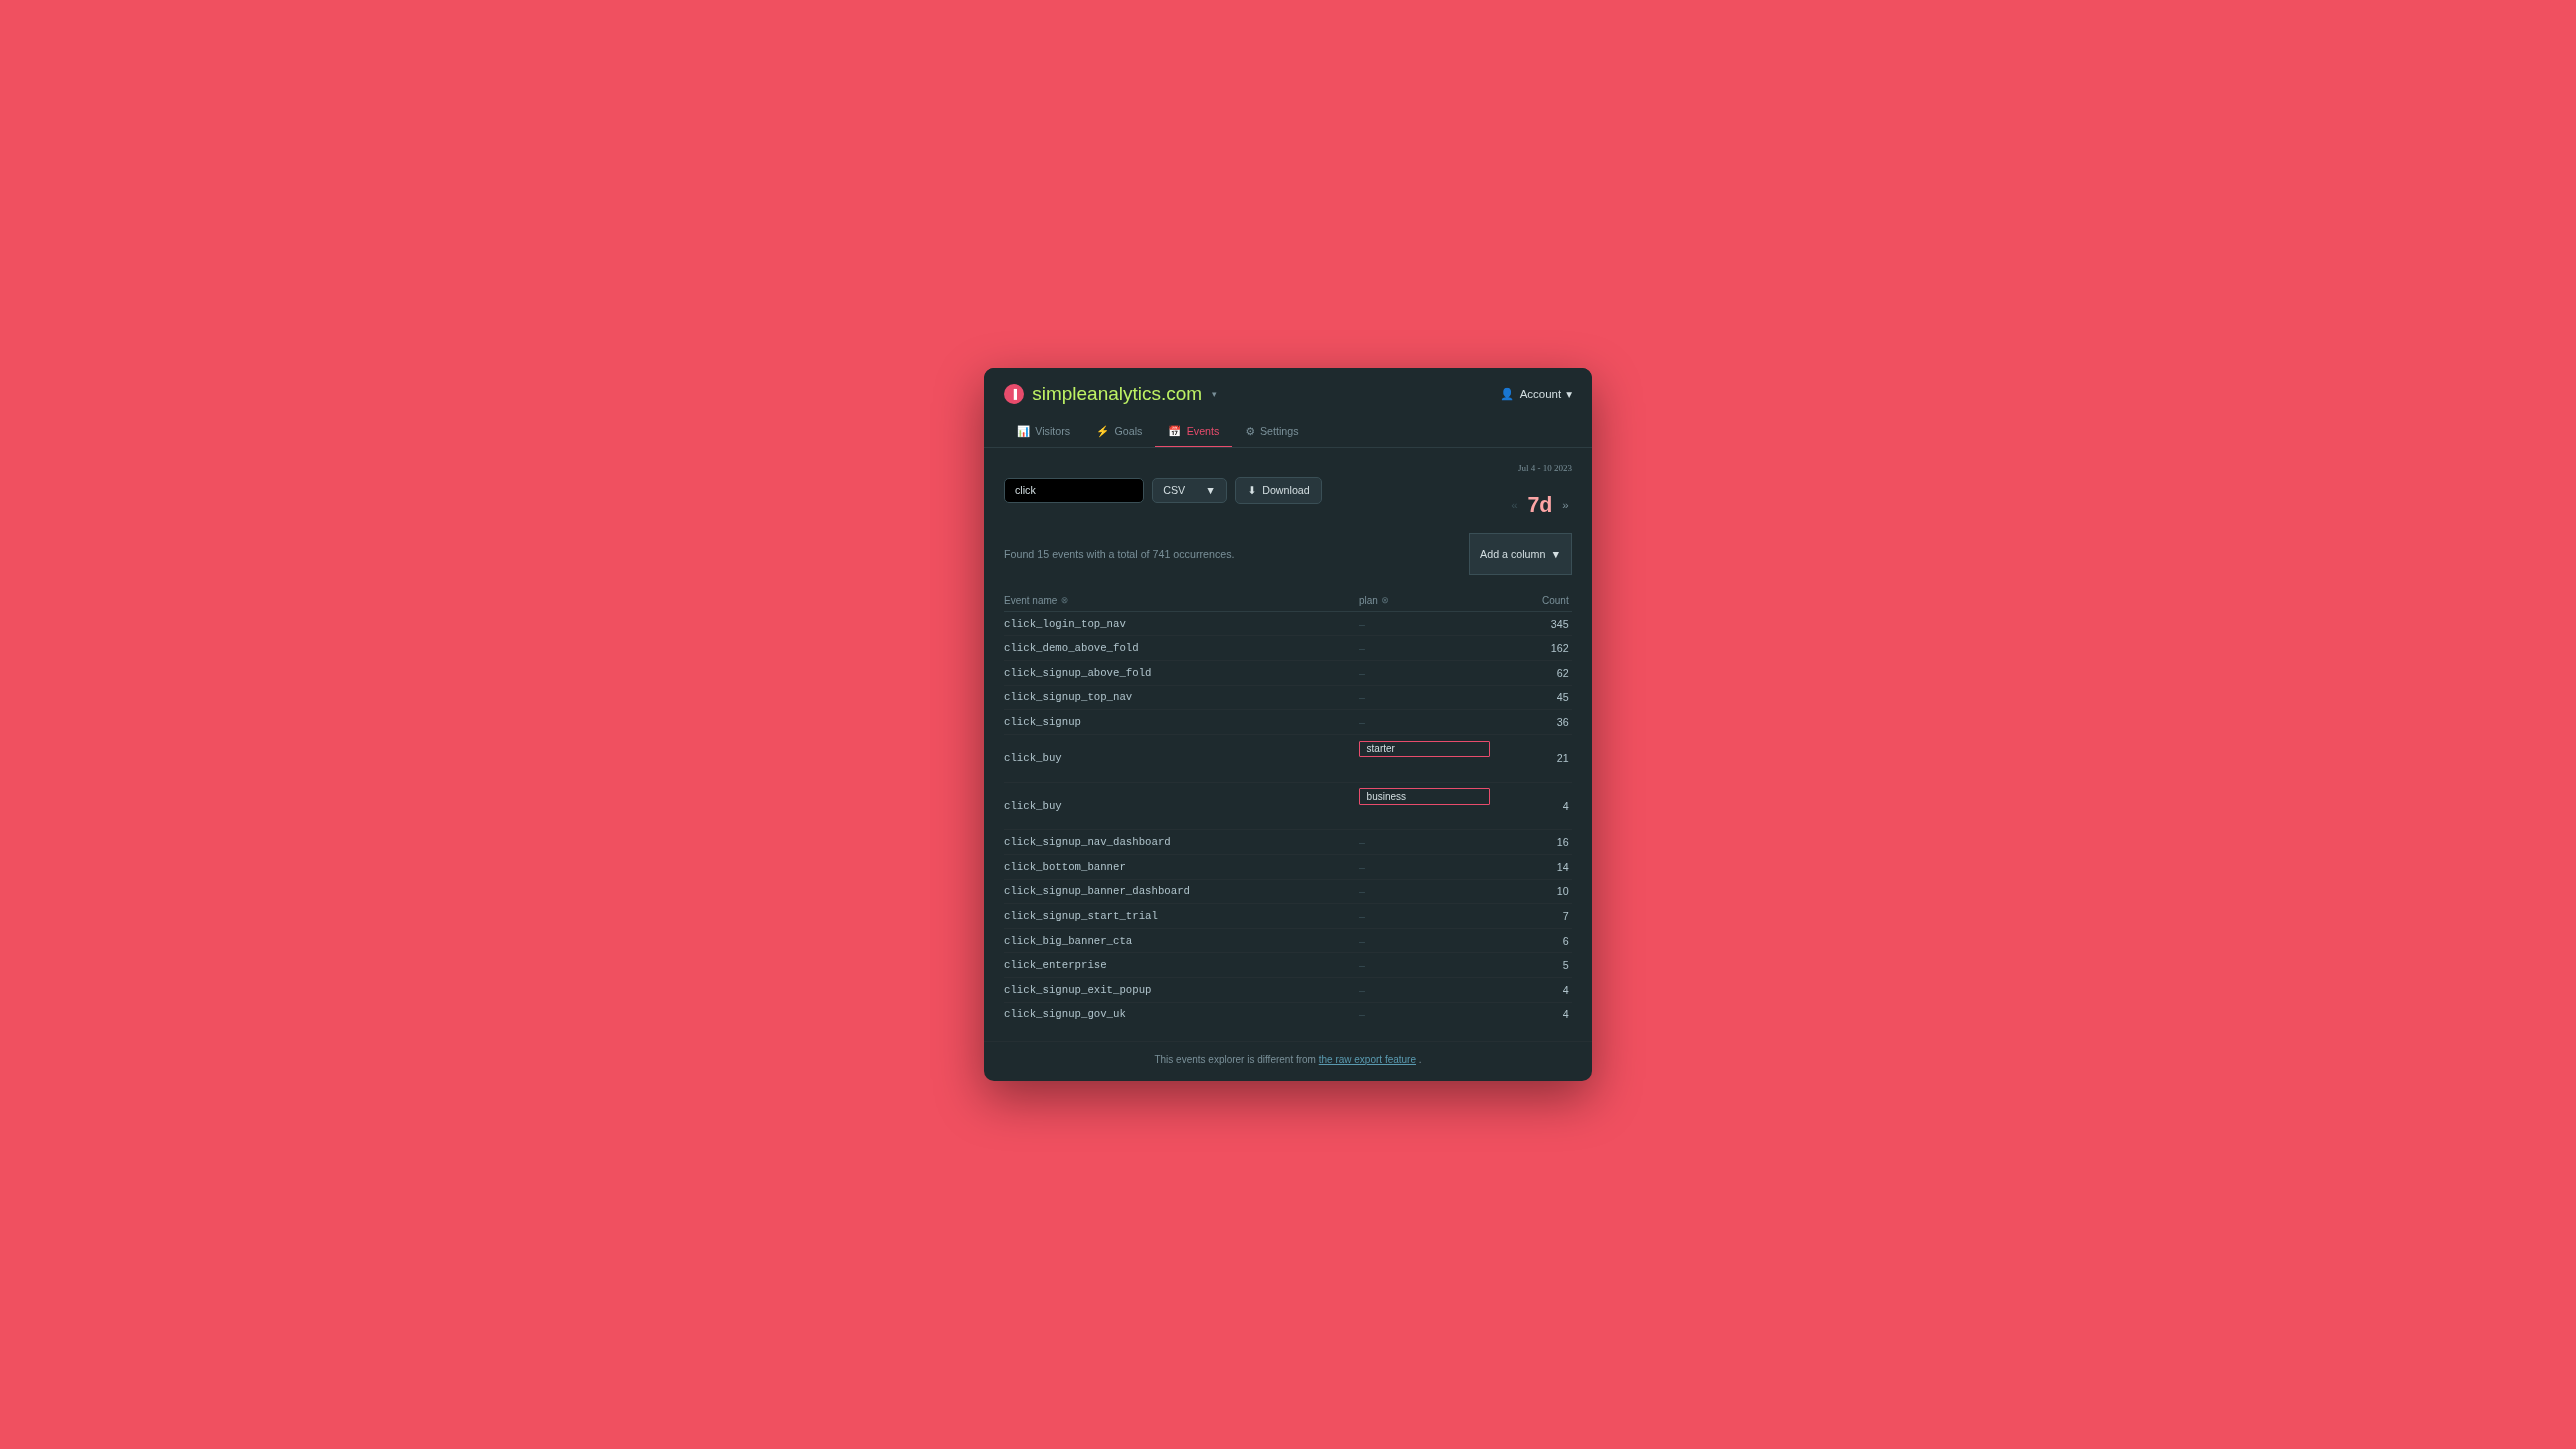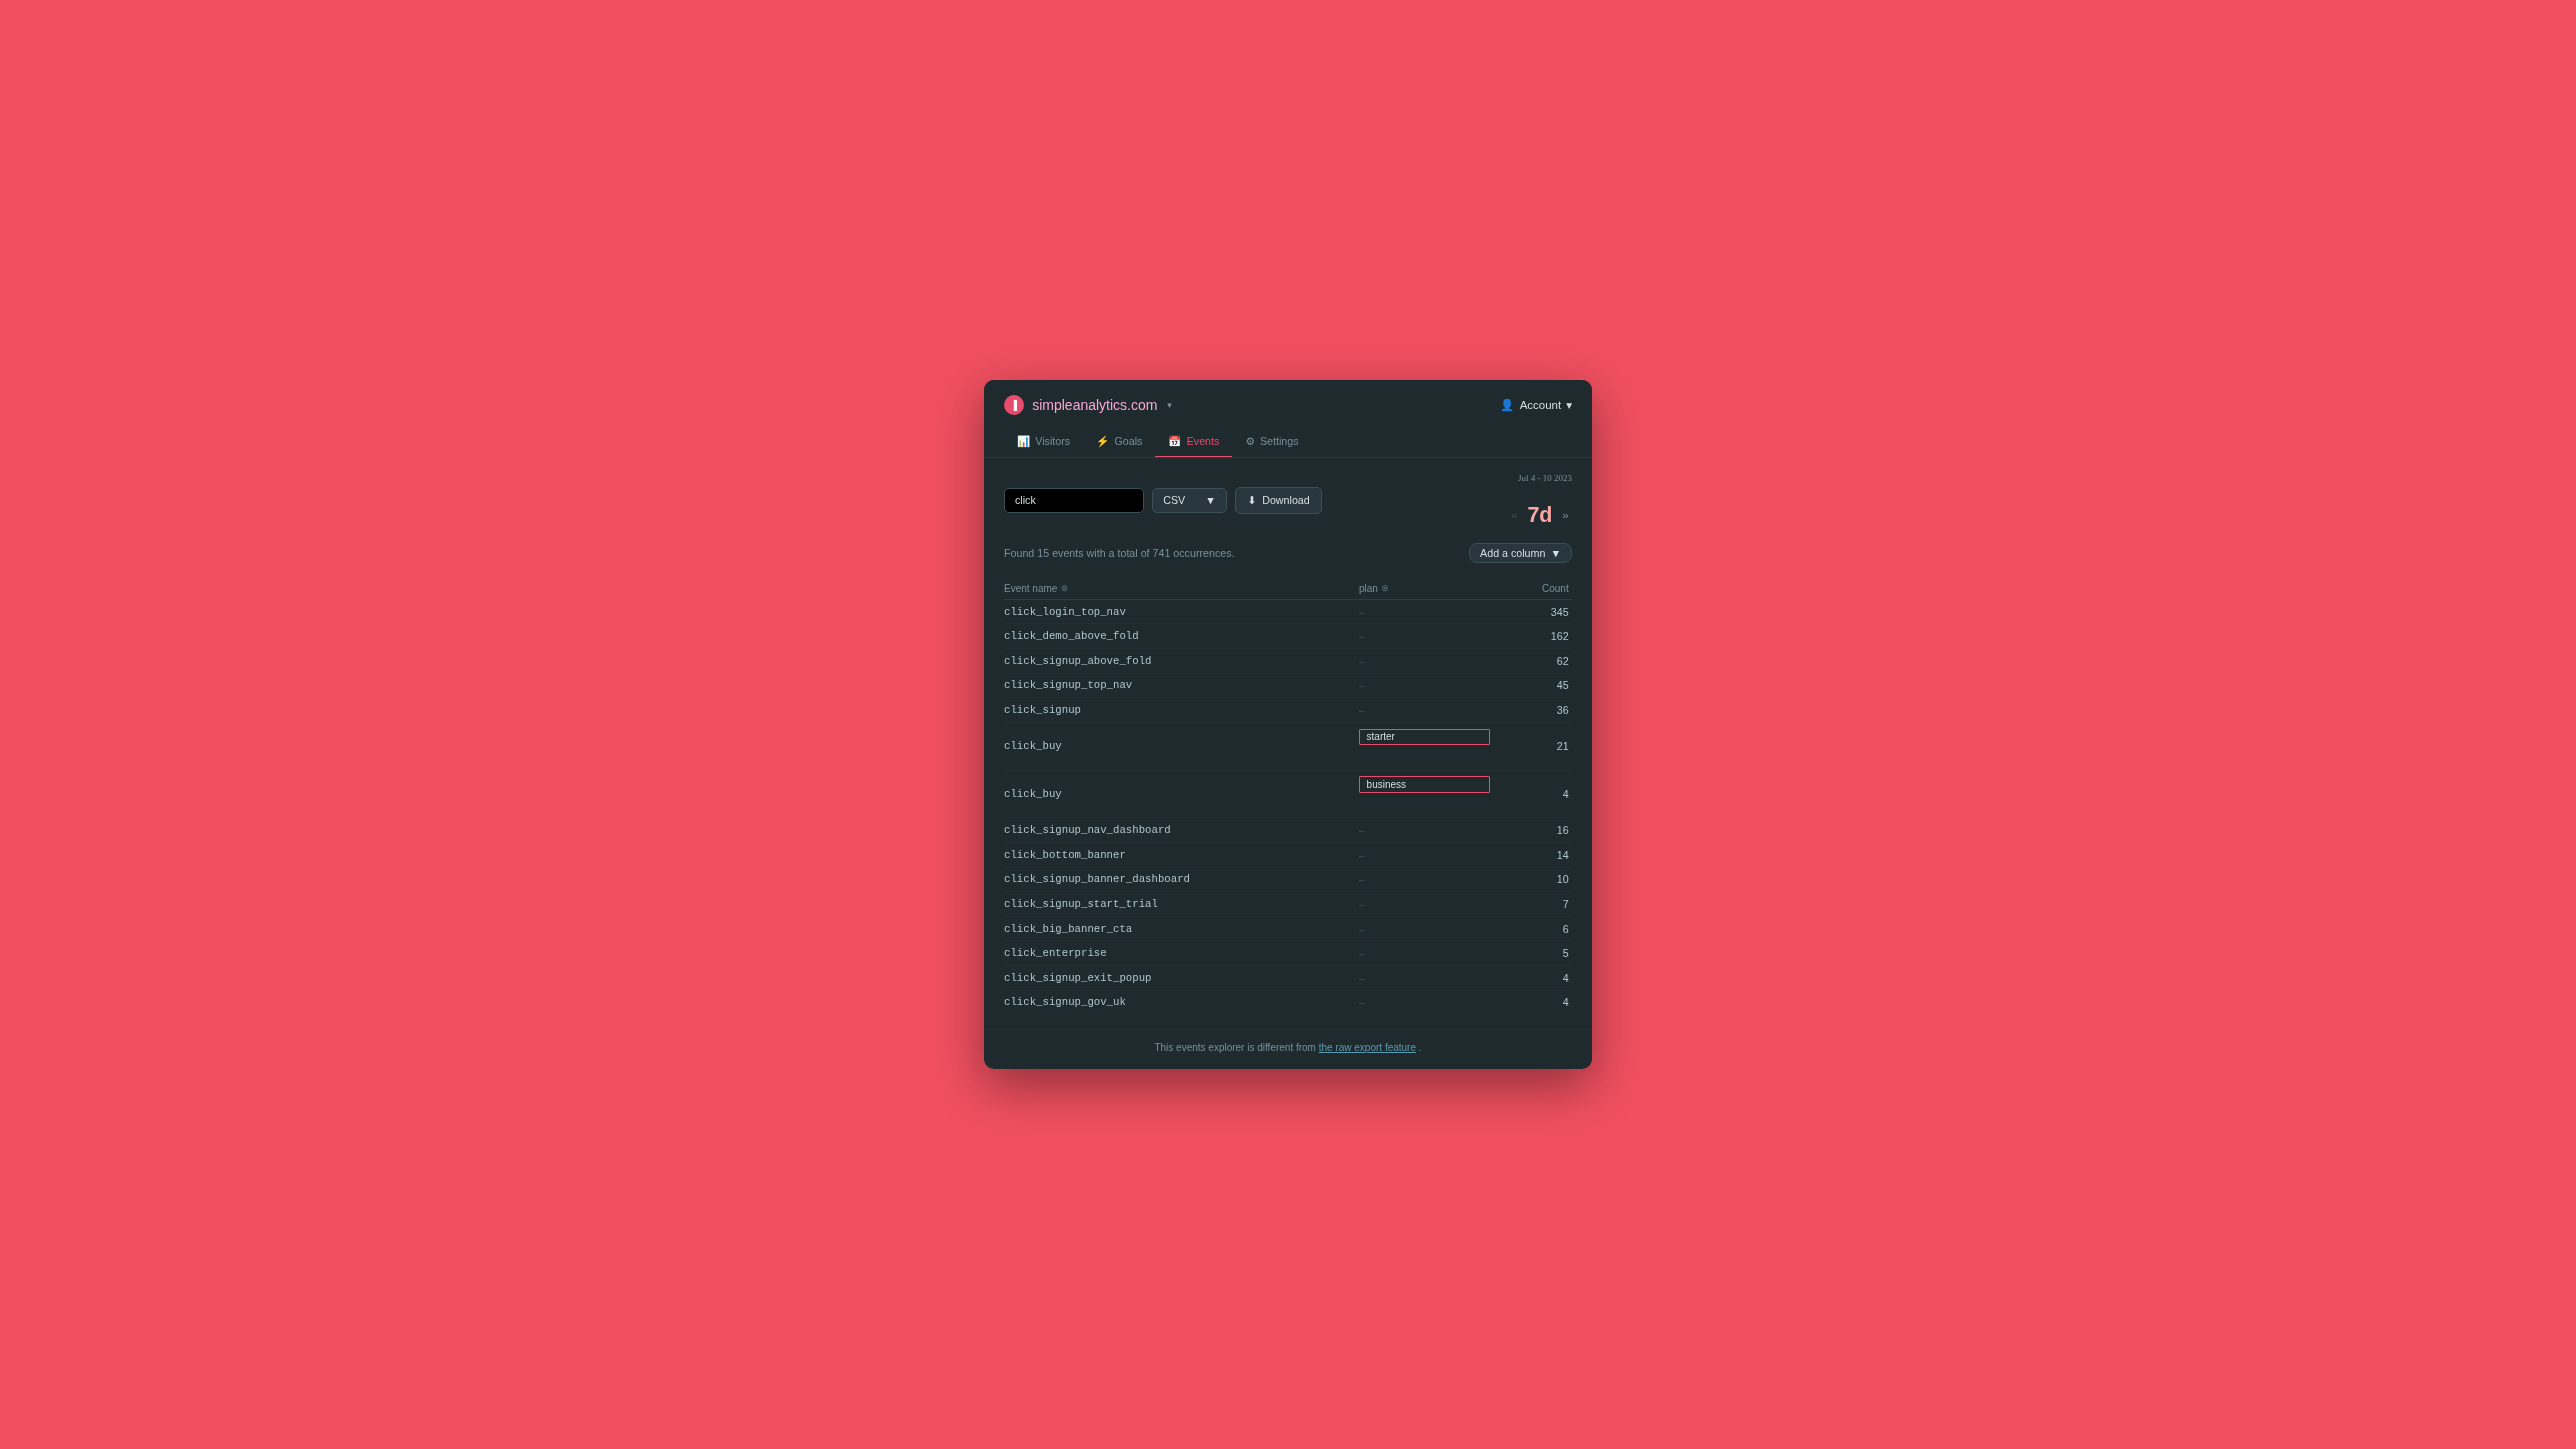--- a/index.html
+++ b/index.html
@@ -41,22 +41,22 @@
       background: #e84c6c;
       border-radius: 50%;
       display: flex;
       align-items: center;
       justify-content: center;
       font-size: 9px;
       color: white;
       font-weight: bold;
     }
     .site-name {
-      color: #f9a8d4;
-      font-size: 14px;
+      color: #bef264;
+      font-size: 19px;
       font-weight: 500;
     }
     .chevron-down {
       color: #7a9099;
       font-size: 9px;
       margin-left: 1.6px;
     }
     .account-btn {
       display: flex;
       align-items: center;
@@ -193,23 +193,23 @@
     .summary-text {
       color: #7a9099;
       font-size: 10.7px;
     }
     .add-column-btn {
       display: flex;
       align-items: center;
       gap: 5px;
       background: #28373d;
       border: 0.8px solid #3a4f56;
-      border-radius: 8px;
-      color: #d4dfe2;
-      padding: 3px 10px;
+      border-radius: 0;
+      color: #d4dfe2;
+      padding: 14px 10px;
       font-size: 10.7px;
       cursor: pointer;
     }
     .table-container {
       width: 100%;
     }
     .table-header {
       display: grid;
       grid-template-columns: 1fr 131px 82px;
       padding: 5px 0;

